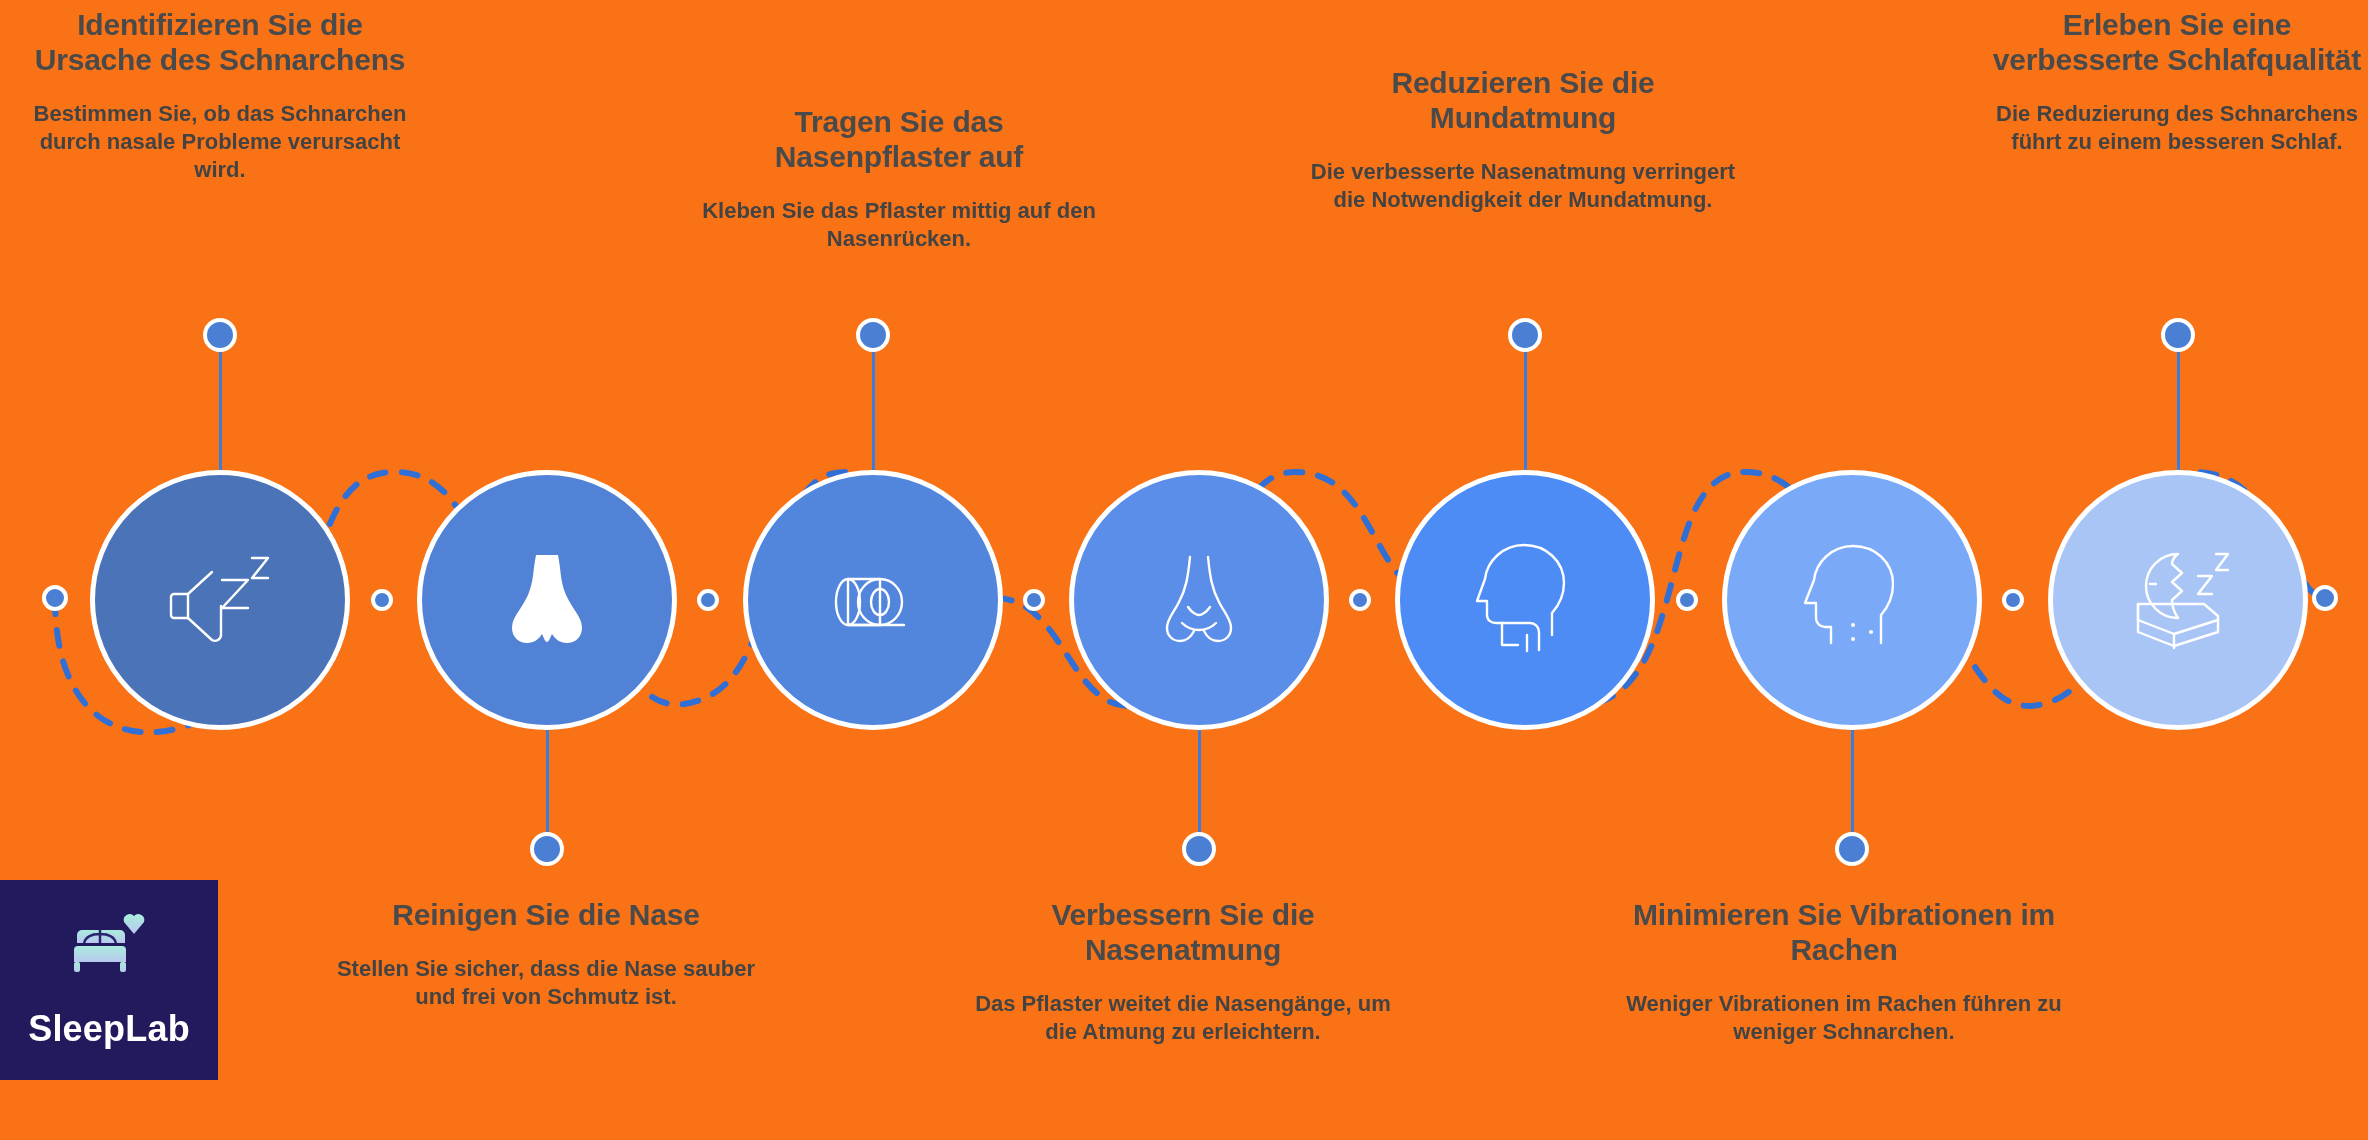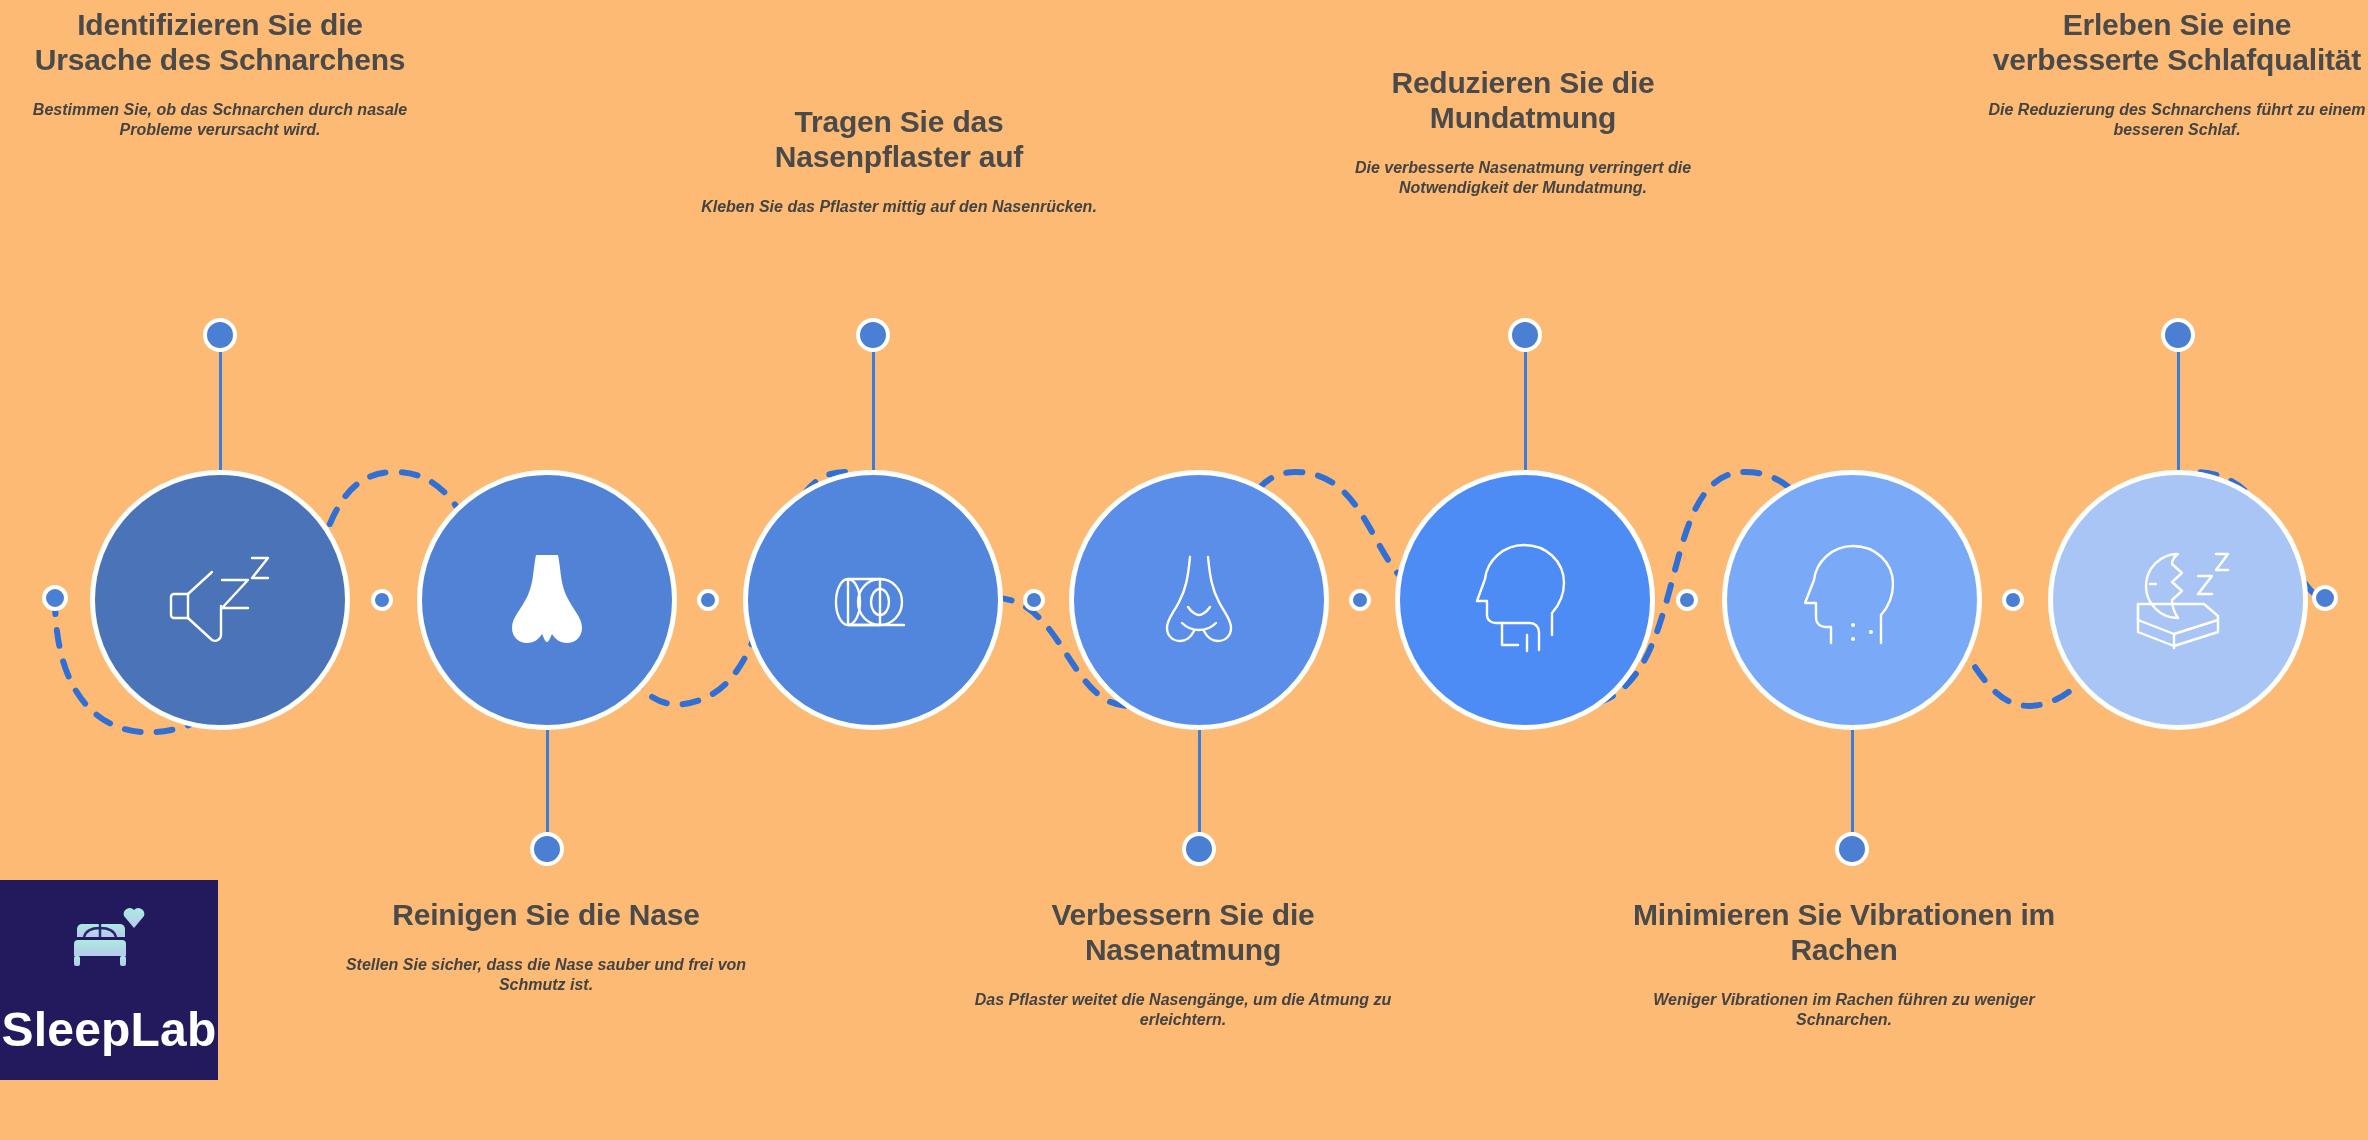--- a/index.html
+++ b/index.html
@@ -2,21 +2,21 @@
 <html><head>
 <meta charset="utf-8">
 <style>
   * { margin:0; padding:0; box-sizing:border-box; }
   html,body {
     width:2368px; height:1140px;
     background:#000000;
     font-family:"Liberation Sans", sans-serif;
     overflow:hidden;
   }
-  #stage { position:relative; width:2368px; height:1140px; background:#fdba74; }
+  #stage { position:relative; width:2368px; height:1140px; background:#f97316; }
 
   
   #pathlayer { position:absolute; left:0; top:0; width:2368px; height:1140px; pointer-events:none; }
 
   
   .node {
     position:absolute;
     width:260px; height:260px;
     border-radius:50%;
     border:5px solid #ffffff;
@@ -40,33 +40,33 @@
     background:#4a7fd4; border:4px solid #ffffff;
   }
 
   
   .block { position:absolute; text-align:center; }
   .block .ttl {
     font-size:30px; font-weight:bold; color:#4a4a4a;
     line-height:1.16; letter-spacing:-0.2px;
   }
   .block .sub {
-    font-size:16px; font-weight:bold; color:#434343;
-    line-height:1.28; margin-top:22px;font-style:italic;
+    font-size:22px; font-weight:bold; color:#434343;
+    line-height:1.28; margin-top:22px;
   }
 
   
   #logo {
     position:absolute; left:0; top:880px; width:218px; height:200px;
     background:#221a5c;
     display:flex; flex-direction:column;
     align-items:center; justify-content:center; gap:6px;
   }
   #logo .wordmark {
-    color:#ffffff; font-size:48px; font-weight:bold; letter-spacing:0.2px;margin-top:28px;
+    color:#ffffff; font-size:36px; font-weight:bold; letter-spacing:0.2px;margin-top:28px;
   }
 </style>
 </head>
 <body>
 
 <div id="stage">
 
   <svg id="pathlayer" viewBox="0 0 2368 1140">
     <path d="M 55 598
              C 55 760, 180 760, 255 680

